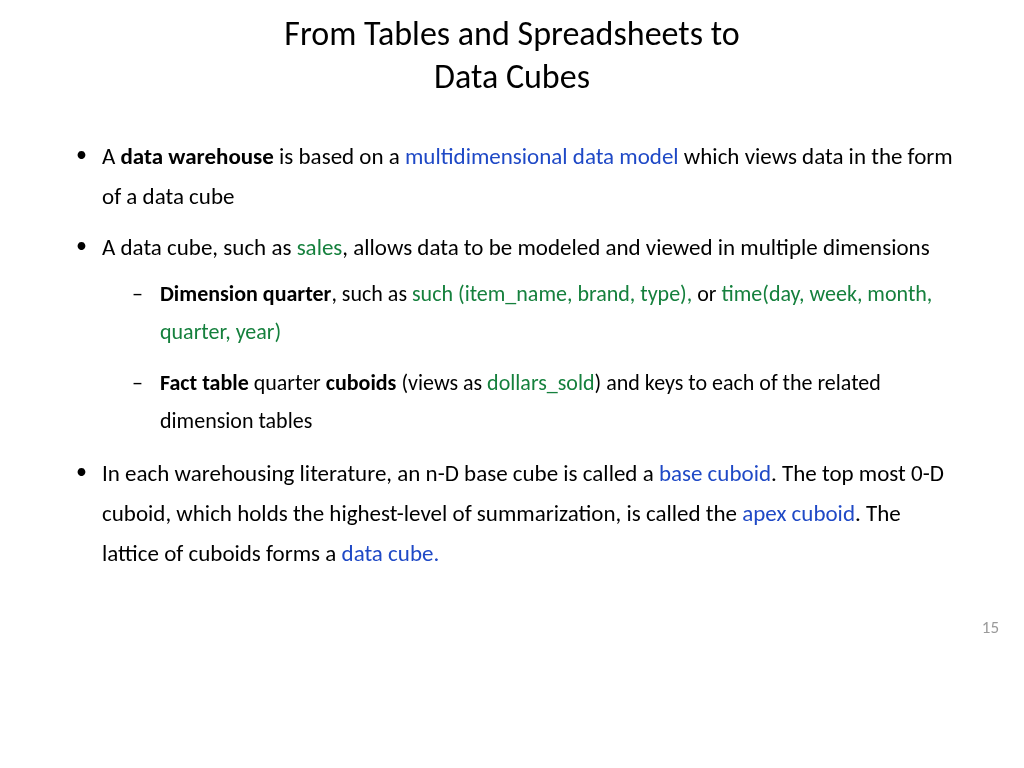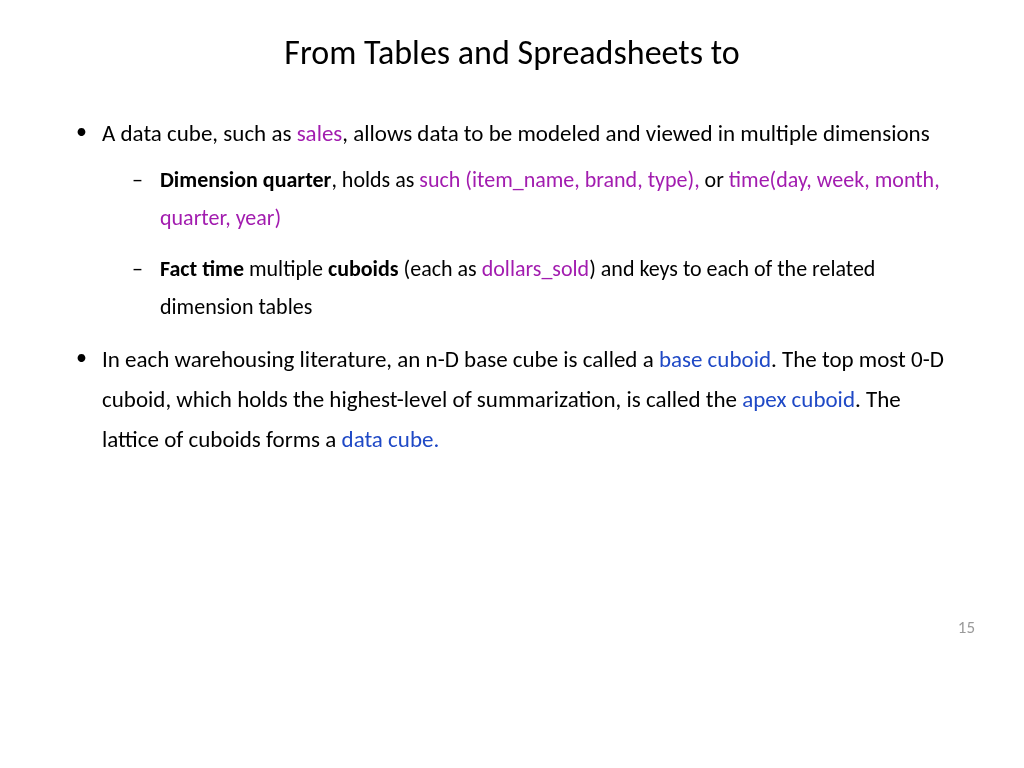--- a/index.html
+++ b/index.html
@@ -1,49 +1,53 @@
 <!DOCTYPE html>
 <html><head>
 <meta charset="utf-8">
 <style>
   * { margin: 0; padding: 0; box-sizing: border-box; }
   html, body { width: 1024px; height: 768px; background: #fff; font-family: Calibri, "Segoe UI", Arial, sans-serif; color: #000; }
-  .slide { width: 1024px; height: 656px; position: relative; padding: 32px 70px 40px 70px; }
+  .slide { width: 1024px; height: 656px; position: relative; padding: 13px 70px 40px 70px; }
   .title { text-align: center; font-size: 34px; font-weight: 400; line-height: 1.25; margin-bottom: 38px; }
   ul.top { list-style: none; }
   ul.top > li { position: relative; padding-left: 32px; font-size: 23px; line-height: 1.75; margin-bottom: 10px; }
   ul.top > li::before { content: "•"; position: absolute; left: 6px; top: 0; font-size: 22px; }
   ul.sub { list-style: none; margin-top: 8px; }
   ul.sub > li { position: relative; padding-left: 58px; font-size: 22px; line-height: 1.75; margin-bottom: 12px; }
   ul.sub > li::before { content: "–"; position: absolute; left: 30px; top: 0; font-size: 22px; }
   .b { font-weight: 700; }
   .blue { color: #1f49c6; }
-  .purple { color: #a21caf; }
-  .pagenum { position: absolute; right: 49px; bottom: 18px; color: #9a9a9a; font-size: 17px; }
+  .purple { color: #15803d; }
+  .pagenum { position: absolute; right: 25px; bottom: 18px; color: #9a9a9a; font-size: 17px; }
 </style>
 </head>
 <body>
 
 <div class="slide">
 
   <h1 class="title">
     <span>From Tables and Spreadsheets to</span><br>
+    <span>Data Cubes</span>
   </h1>
 
   <ul class="top">
 
+    <li>
+      <span>A </span><span class="b">data warehouse</span><span> is based on a </span><span class="blue">multidimensional data model</span><span> which views data in the form of a data cube</span>
+    </li>
 
     <li>
       <span>A data cube, such as </span><span class="purple">sales</span><span>, allows data to be modeled and viewed in multiple dimensions</span>
       <ul class="sub">
         <li>
-          <span class="b">Dimension quarter</span><span>, holds as </span><span class="purple">such (item_name, brand, type),</span><span> or </span><span class="purple">time(day, week, month, quarter, year)</span>
+          <span class="b">Dimension quarter</span><span>, such as </span><span class="purple">such (item_name, brand, type),</span><span> or </span><span class="purple">time(day, week, month, quarter, year)</span>
         </li>
         <li>
-          <span class="b">Fact time</span><span> multiple </span><span class="b">cuboids</span><span> (each as </span><span class="purple">dollars_sold</span><span>) and keys to each of the related dimension tables</span>
+          <span class="b">Fact table</span><span> quarter </span><span class="b">cuboids</span><span> (views as </span><span class="purple">dollars_sold</span><span>) and keys to each of the related dimension tables</span>
         </li>
       </ul>
     </li>
 
     <li>
       <span>In each warehousing literature, an n-D base cube is called a </span><span class="blue">base cuboid</span><span>. The top most 0-D cuboid, which holds the highest-level of summarization, is called the </span><span class="blue">apex cuboid</span><span>.  The lattice of cuboids forms a </span><span class="blue">data cube.</span>
     </li>
 
   </ul>
 

